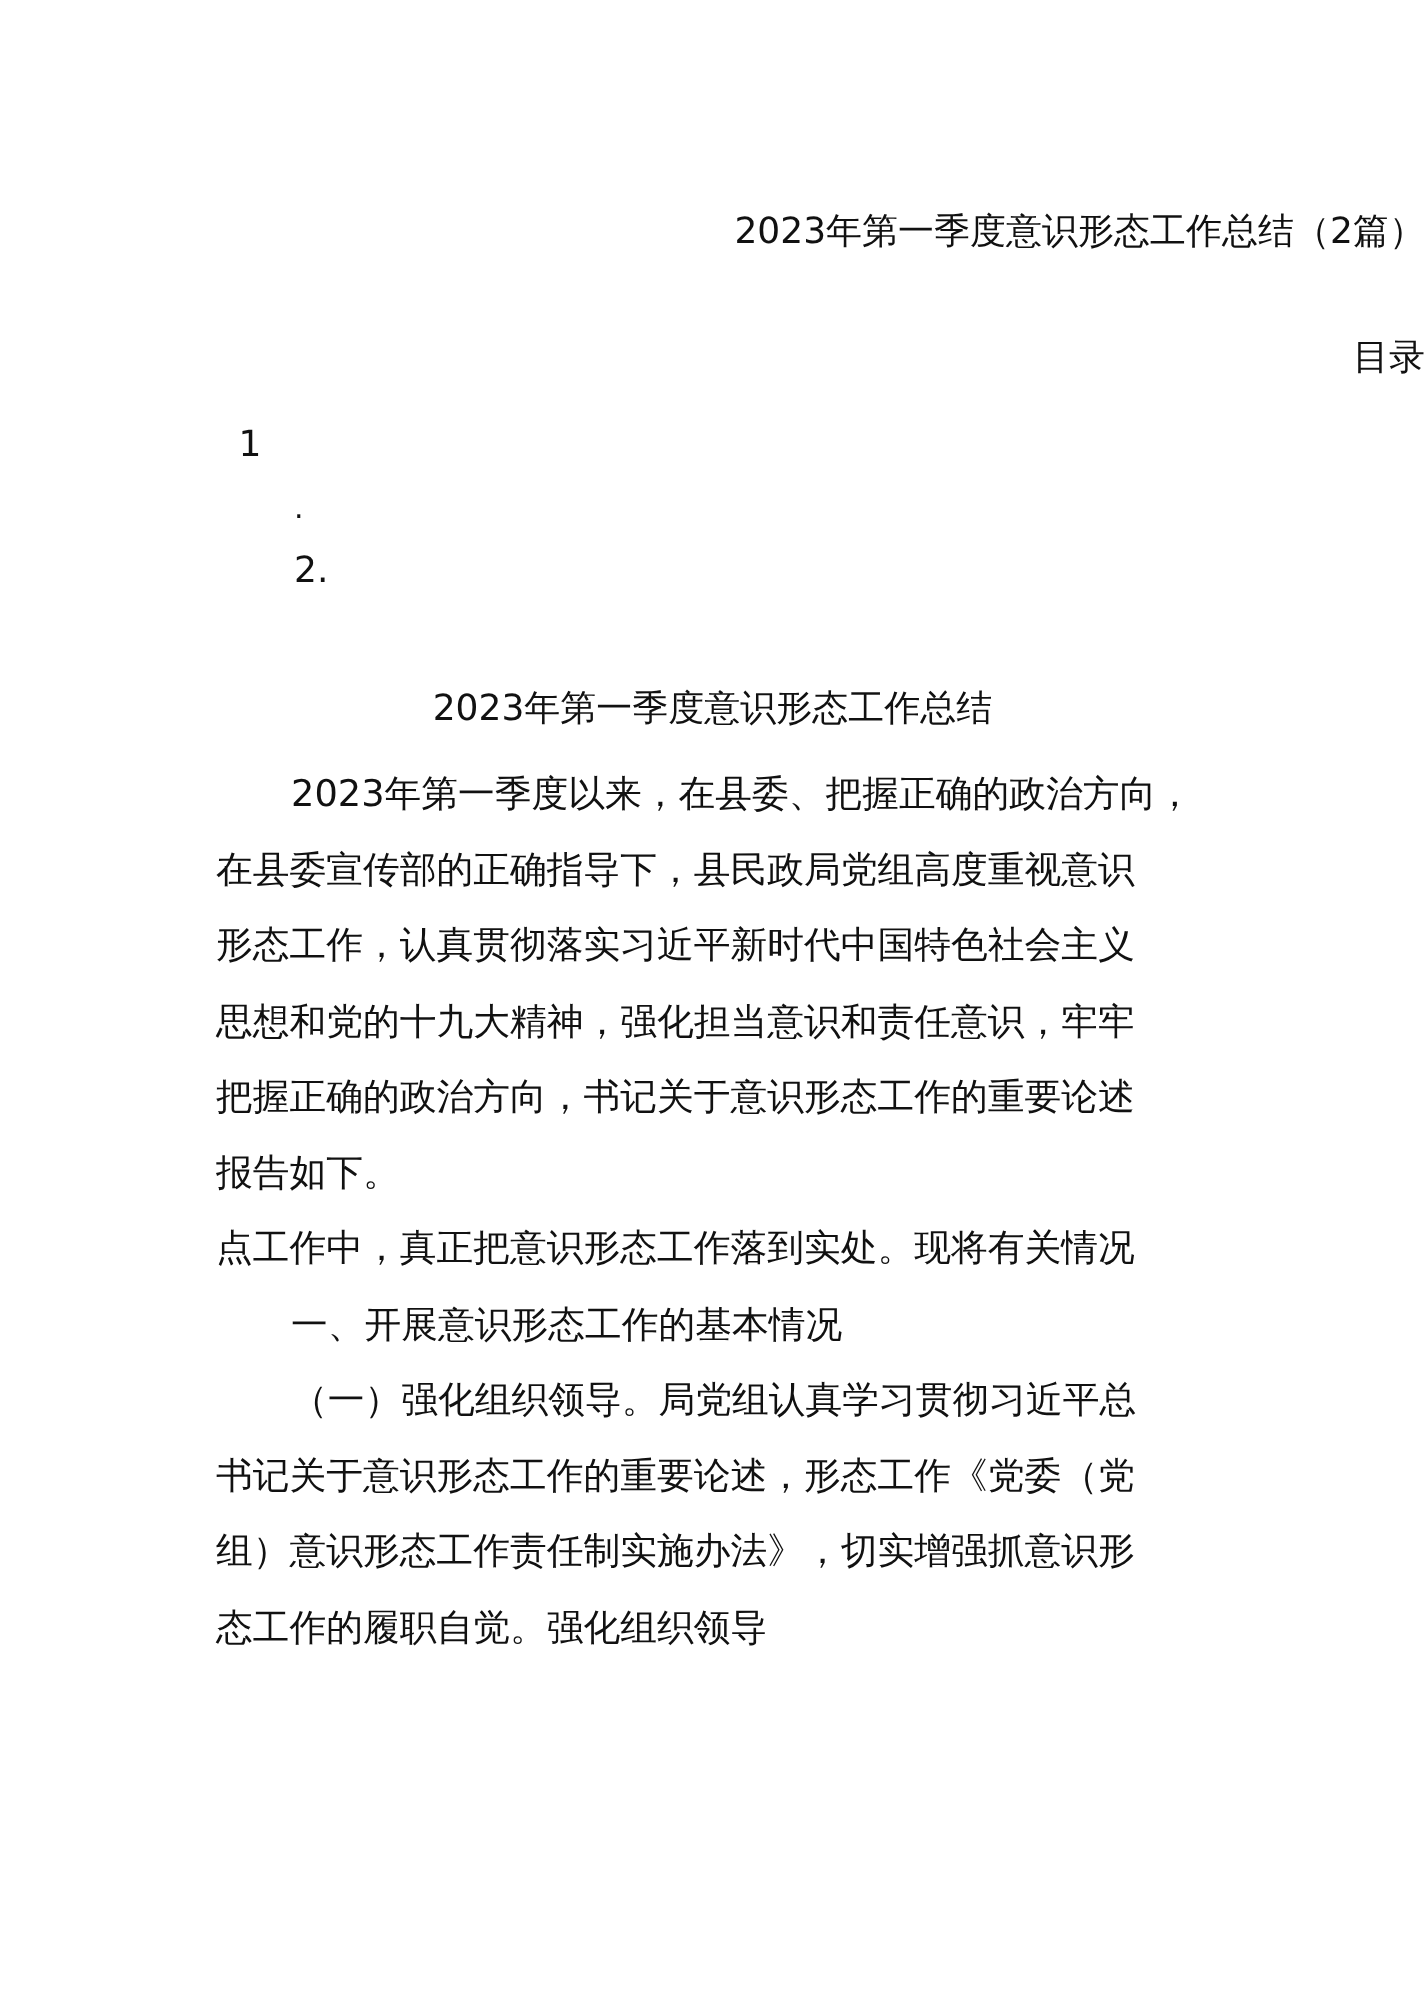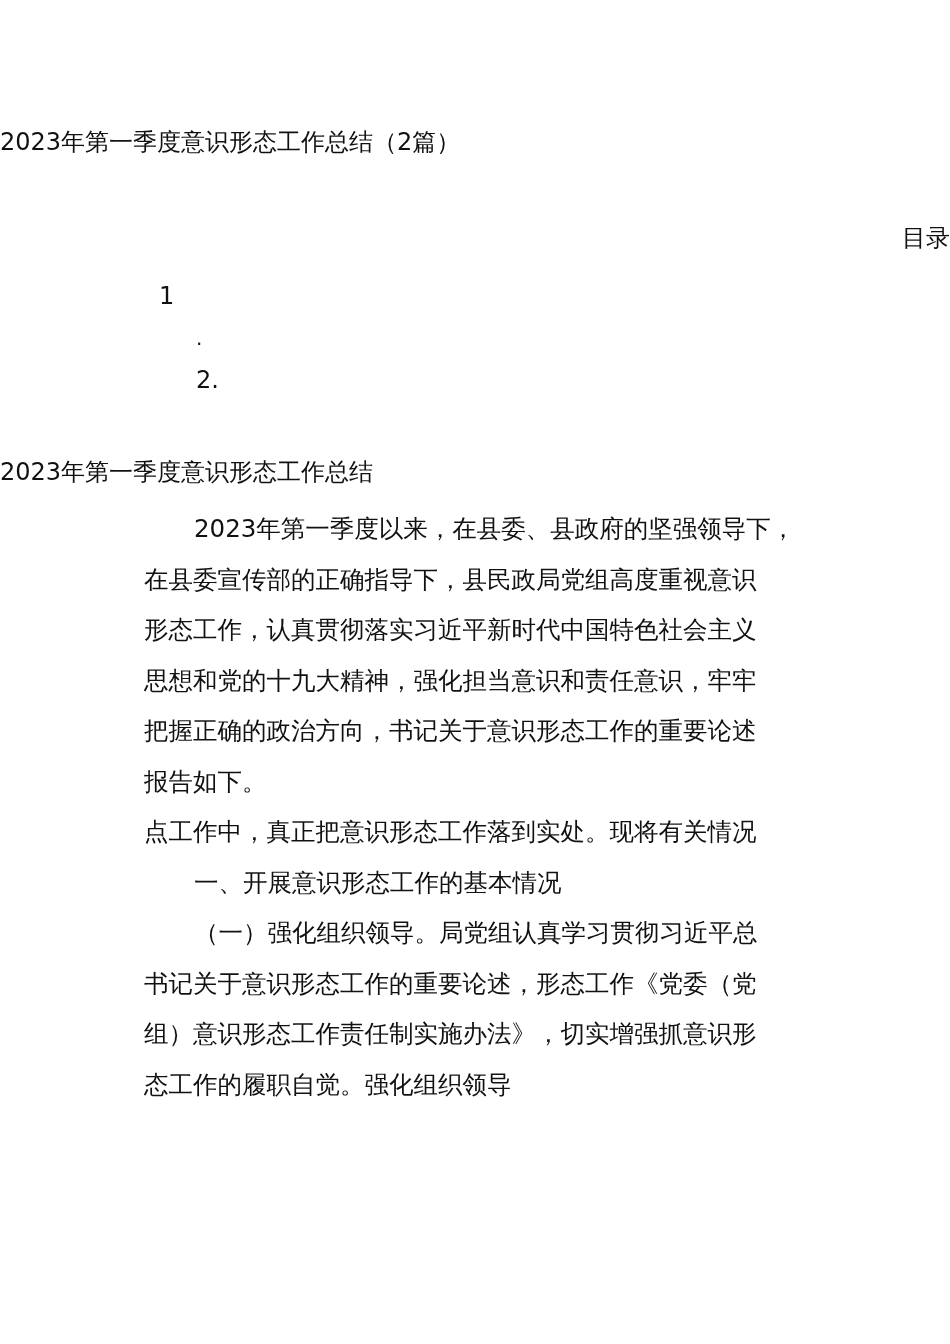--- a/index.html
+++ b/index.html
@@ -17,24 +17,24 @@
   }
   .page {
     position: absolute;
     left: 0; top: 0;
     width: 950px;
     height: 1344px;
     background: #ffffff;
   }
   .doc-title {
     position: absolute;
-    top: 124px;
+    top: 136px;
     left: 0;
     width: 950px;
-    text-align: left;
+    text-align: right;
     font-size: 24px;
     line-height: 36px;
     letter-spacing: 0px;
   }
   .toc-heading {
     position: absolute;
     top: 220px;
     left: 0;
     width: 950px;
     text-align: right;
@@ -48,20 +48,21 @@
   }
   .toc-1 { top: 278px; left: 159px; }
   .toc-dot { top: 320px; left: 196px; font-size: 20px; }
   .toc-2 { top: 362px; left: 196px; }
 
   .section-title {
     position: absolute;
     top: 454px;
     left: 0;
     width: 950px;
+    text-align: center;
     font-size: 24px;
     line-height: 36px;
   }
   .body-text {
     position: absolute;
     left: 144px;
     width: 690px;
     top: 504px;
     font-size: 24.5px;
     line-height: 50.5px;
@@ -84,21 +85,21 @@
 
   <div class="toc-heading">目录</div>
 
   <div class="toc-item toc-1">1</div>
   <div class="toc-item toc-dot">.</div>
   <div class="toc-item toc-2">2.</div>
 
   <div class="section-title">2023年第一季度意识形态工作总结</div>
 
   <div class="body-text">
-    <span class="line indent">2023年第一季度以来，在县委、县政府的坚强领导下，</span>
+    <span class="line indent">2023年第一季度以来，在县委、把握正确的政治方向，</span>
     <span class="line">在县委宣传部的正确指导下，县民政局党组高度重视意识</span>
     <span class="line">形态工作，认真贯彻落实习近平新时代中国特色社会主义</span>
     <span class="line">思想和党的十九大精神，强化担当意识和责任意识，牢牢</span>
     <span class="line">把握正确的政治方向，书记关于意识形态工作的重要论述</span>
     <span class="line">报告如下。</span>
     <span class="line">点工作中，真正把意识形态工作落到实处。现将有关情况</span>
     <span class="line indent">一、开展意识形态工作的基本情况</span>
     <span class="line indent">（一）强化组织领导。局党组认真学习贯彻习近平总</span>
     <span class="line">书记关于意识形态工作的重要论述，形态工作《党委（党</span>
     <span class="line">组）意识形态工作责任制实施办法》，切实增强抓意识形</span>

